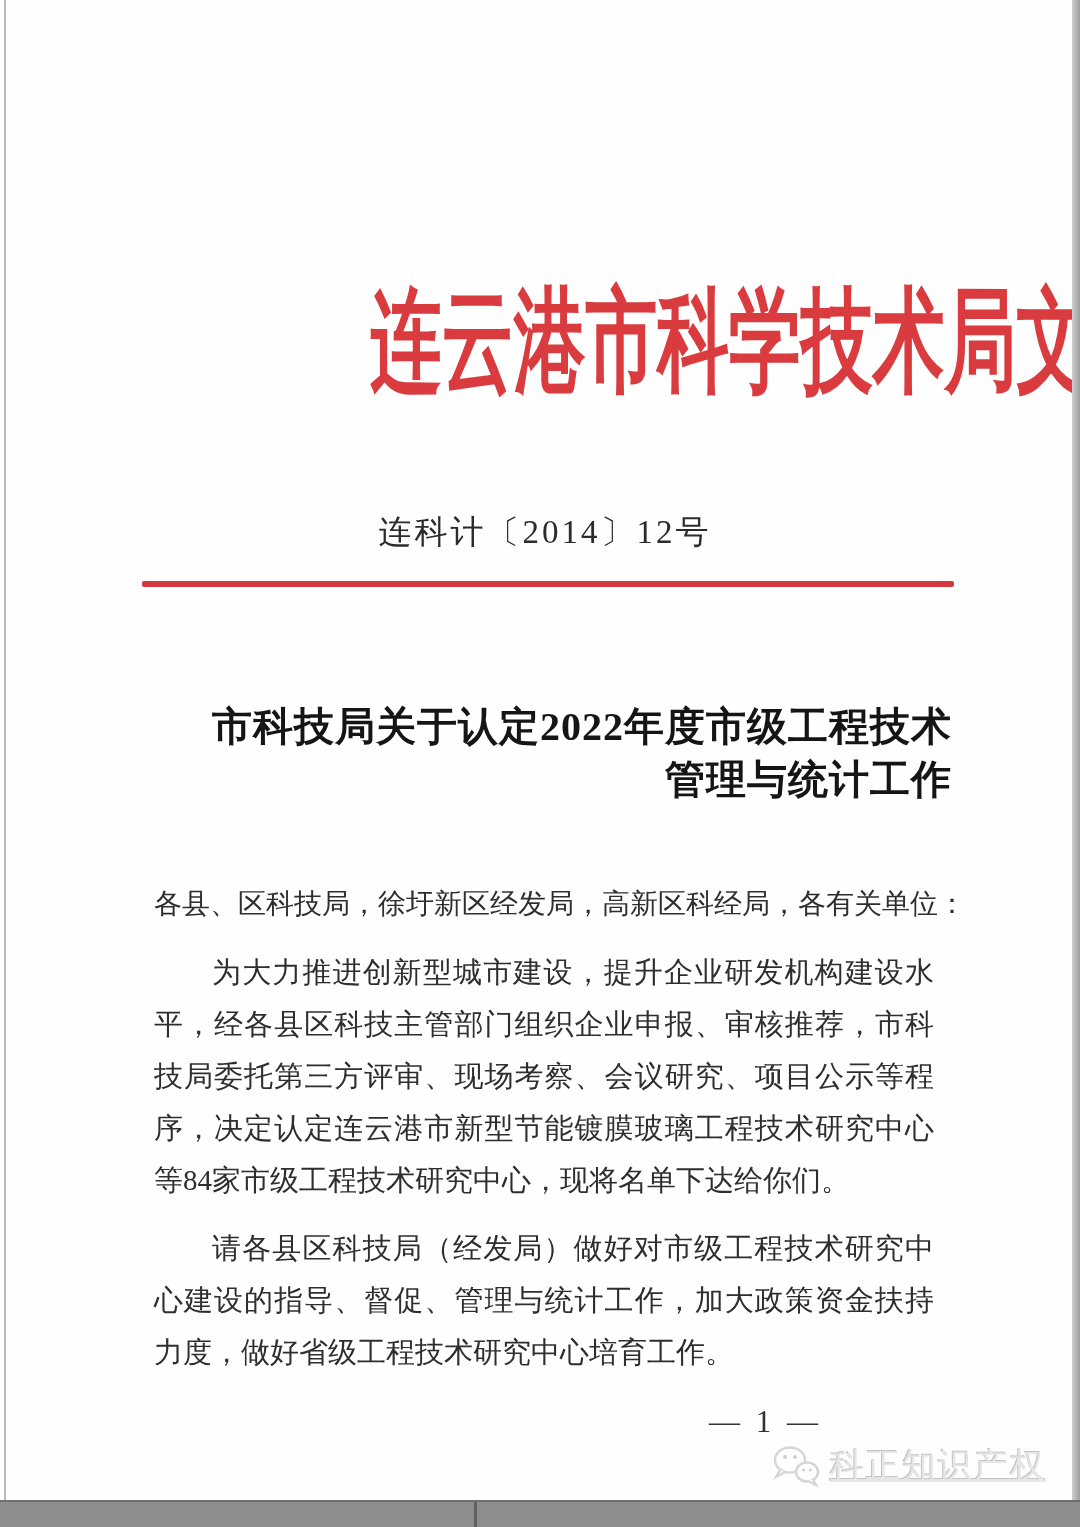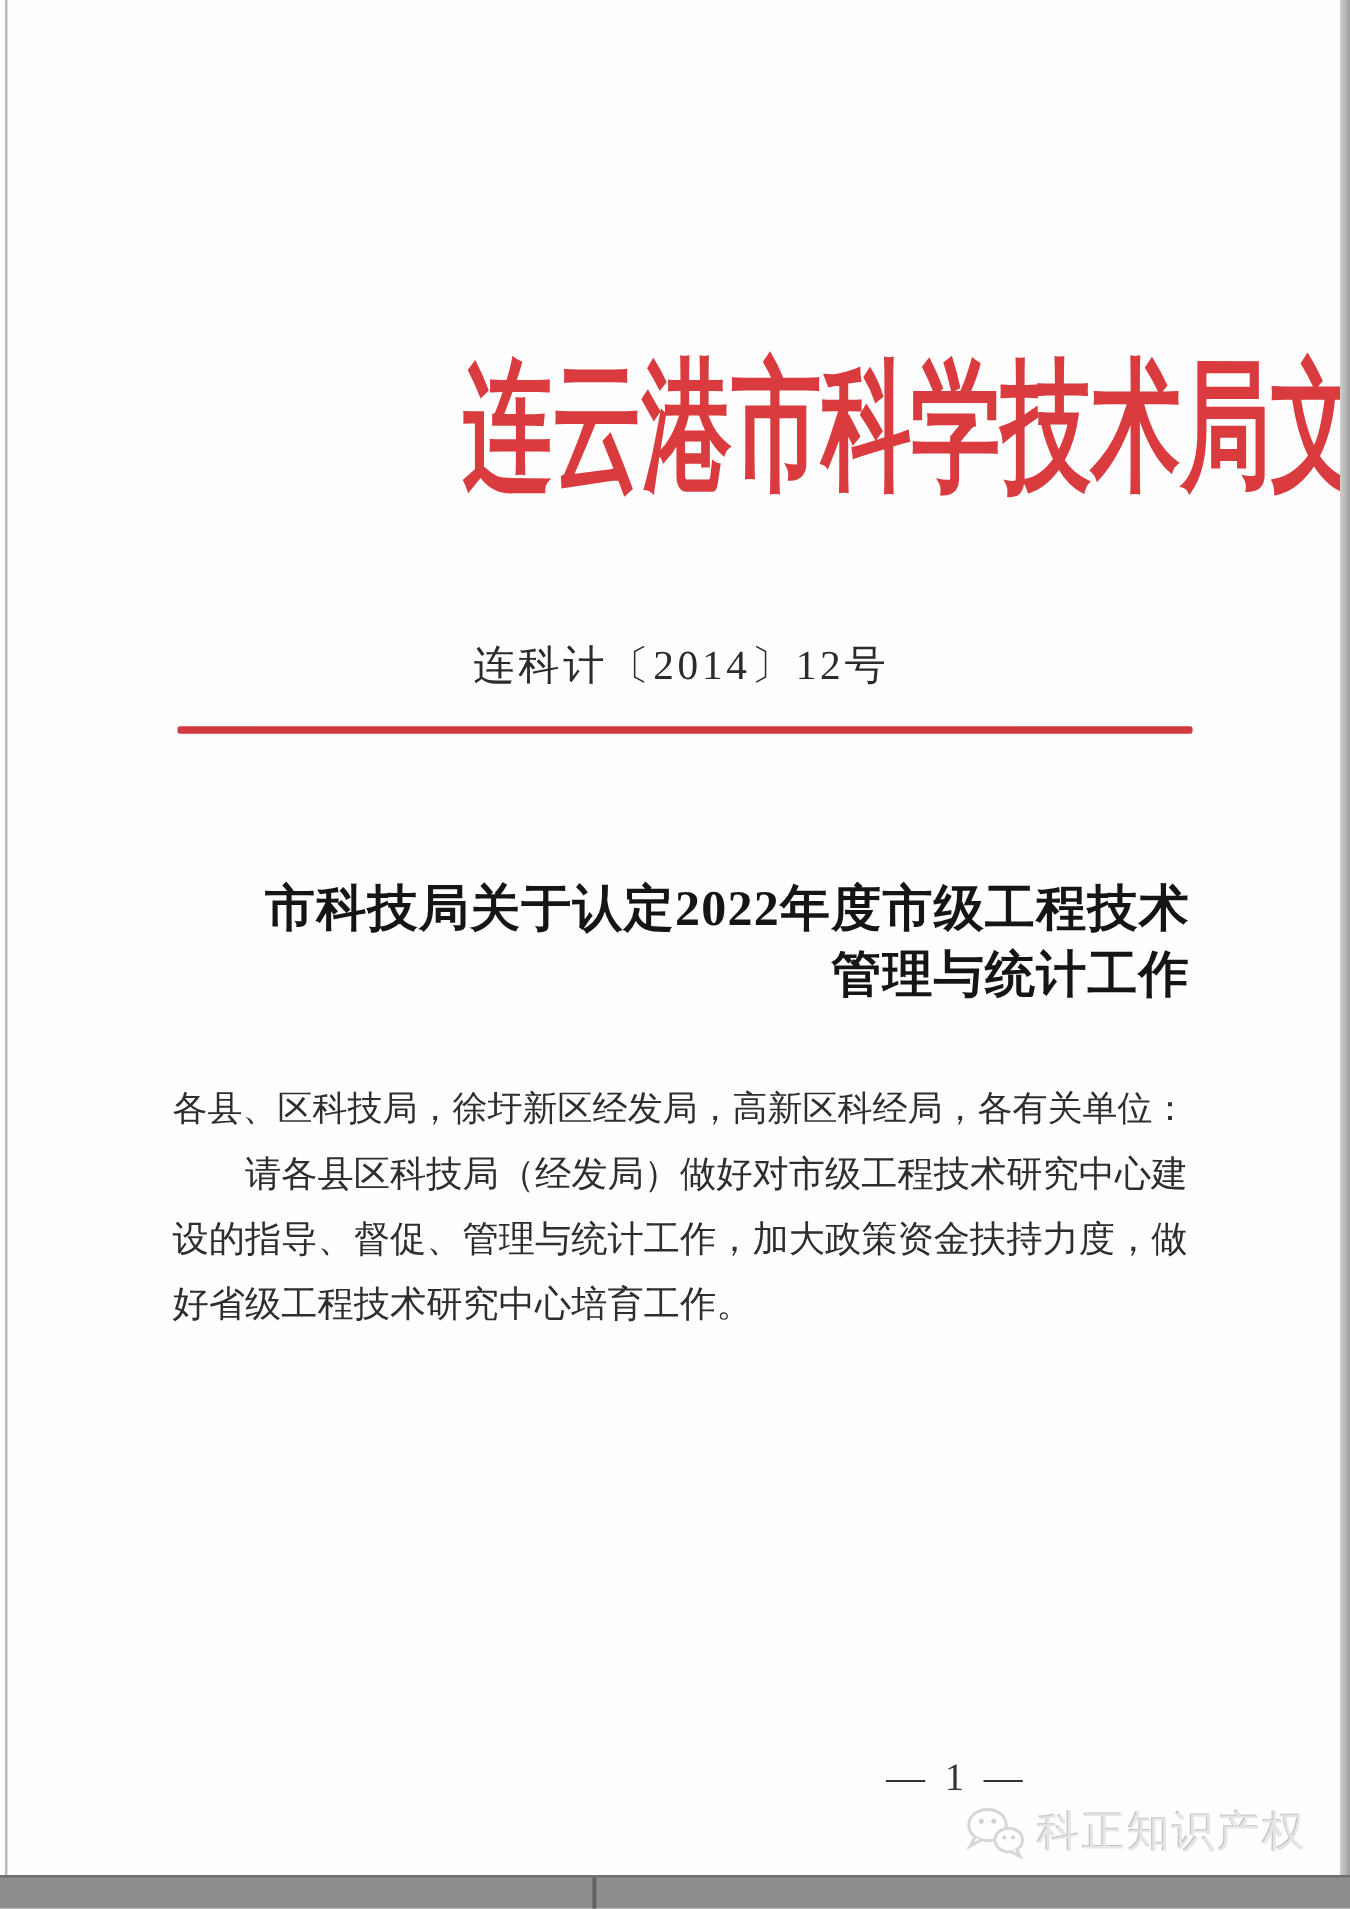--- a/index.html
+++ b/index.html
@@ -109,21 +109,21 @@
   .body-block {
     position: absolute;
     top: 862px;
     left: 0;
     width: 812px;
     color: #2e2e2e;
     font-size: 29px;
     line-height: 52px;
   }
   .body-block p {
-    margin: 0;
+    margin: 16px;
     text-align: justify;
     text-align-last: left;
     word-break: break-all;
   }
   .salutation {
     white-space: nowrap;
     font-size: 28px;
     letter-spacing: 0px;
   }
   .para {
@@ -146,20 +146,21 @@
     align-items: center;
     gap: 8px;
   }
   .wm-text {
     font-size: 34px;
     letter-spacing: 2px;
     color: #e6e6e6;
     text-shadow: -1px -1px 0 #c3c3c3, 1px 1px 0 #ffffff;
     font-family: "Liberation Sans", sans-serif;
     white-space: nowrap;
+    text-decoration: underline;
   }
 </style>
 </head>
 <body>
 
 <div class="stage">
 
   <div class="page">
     <div class="content">
 
@@ -171,20 +172,21 @@
 
       <div class="red-rule"></div>
 
       <div class="doc-title">
         <div>市科技局关于认定2022年度市级工程技术</div>
         <div>管理与统计工作</div>
       </div>
 
       <div class="body-block">
         <p class="salutation">各县、区科技局，徐圩新区经发局，高新区科经局，各有关单位：</p>
+        <p class="para">为大力推进创新型城市建设，提升企业研发机构建设水平，经各县区科技主管部门组织企业申报、审核推荐，市科技局委托第三方评审、现场考察、会议研究、项目公示等程序，决定认定连云港市新型节能镀膜玻璃工程技术研究中心等84家市级工程技术研究中心，现将名单下达给你们。</p>
         <p class="para">请各县区科技局（经发局）做好对市级工程技术研究中心建设的指导、督促、管理与统计工作，加大政策资金扶持力度，做好省级工程技术研究中心培育工作。</p>
       </div>
 
       <div class="page-number">— 1 —</div>
     </div>
 
     <div class="watermark">
       <svg width="52" height="46" viewBox="0 0 52 46">
         <g fill="none" stroke="#d6d6d6" stroke-width="2.4">
           <ellipse cx="20" cy="17" rx="15" ry="12.5" fill="#fefefe"></ellipse>

